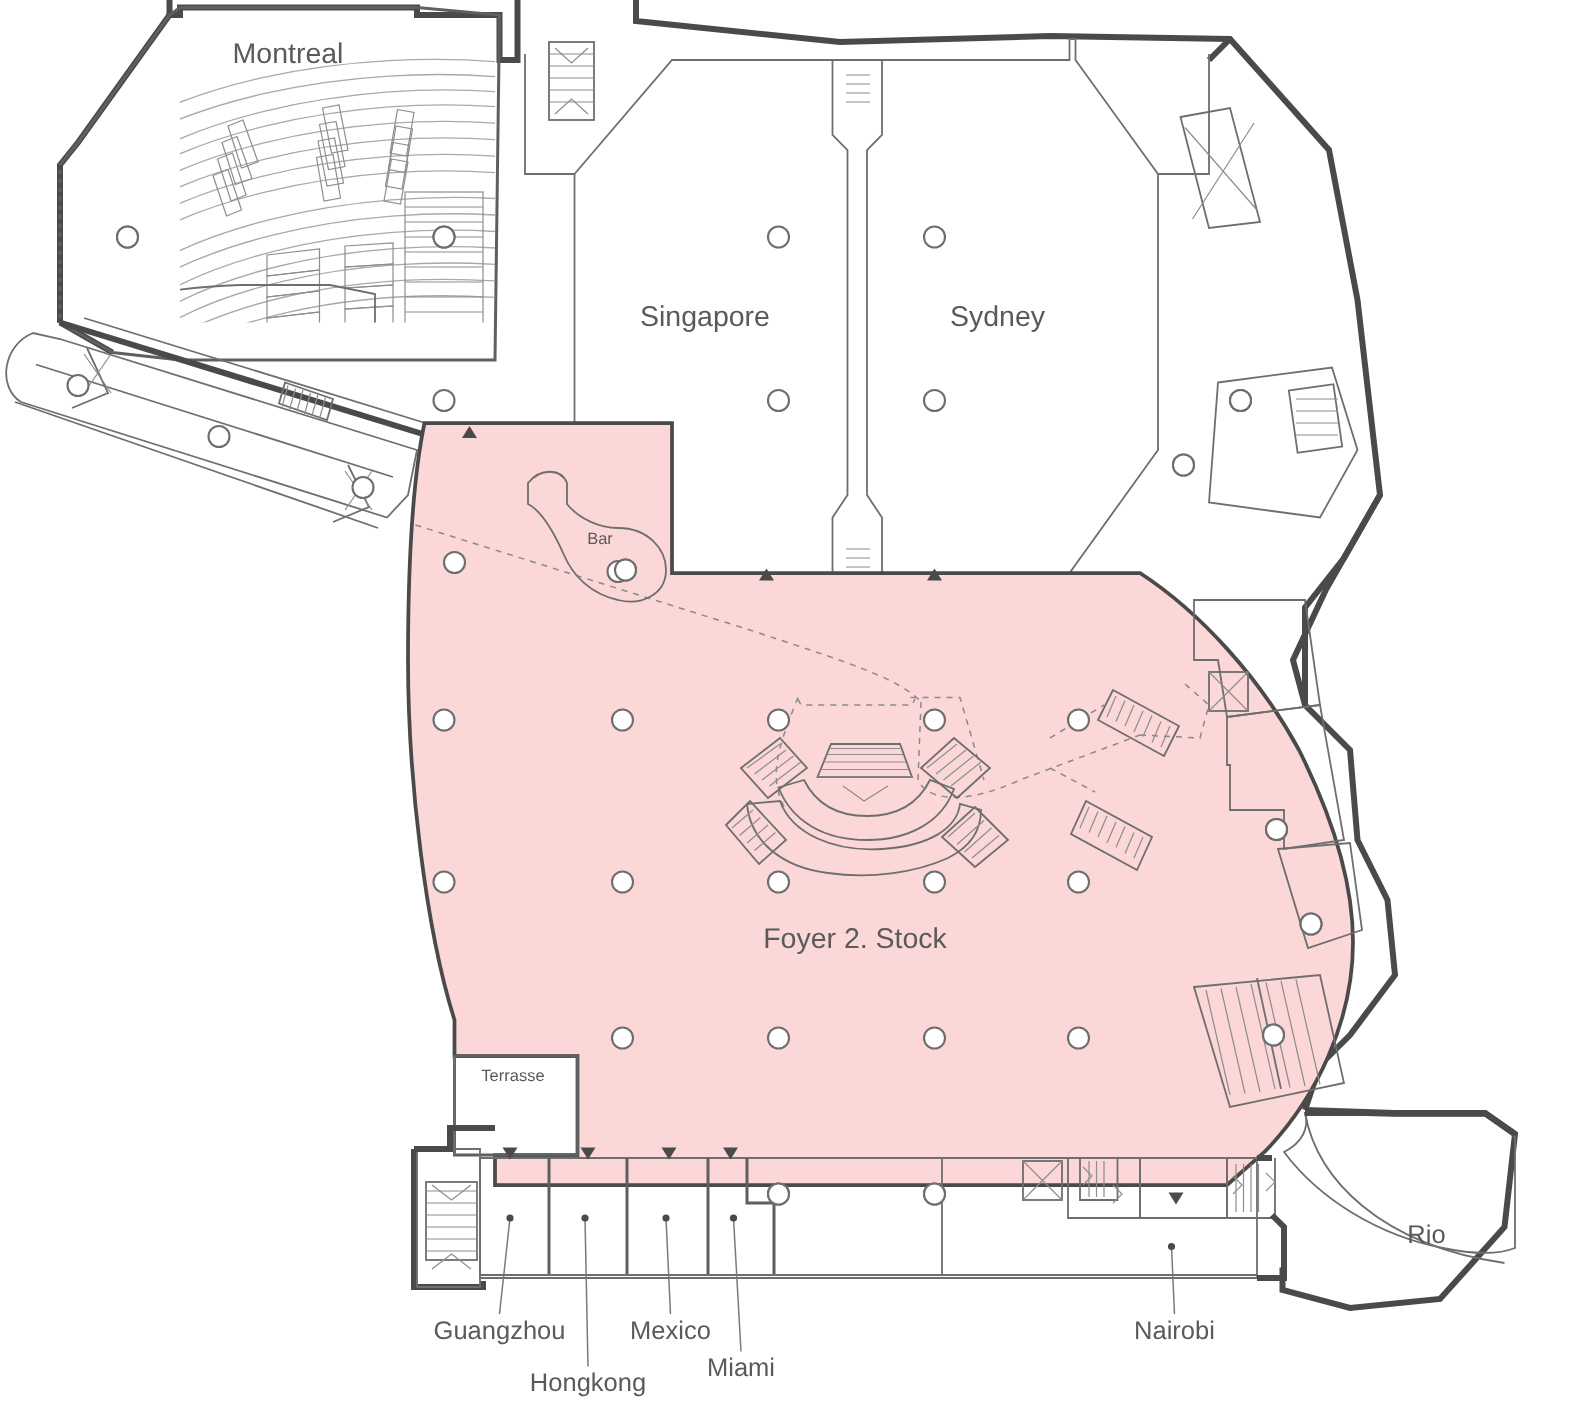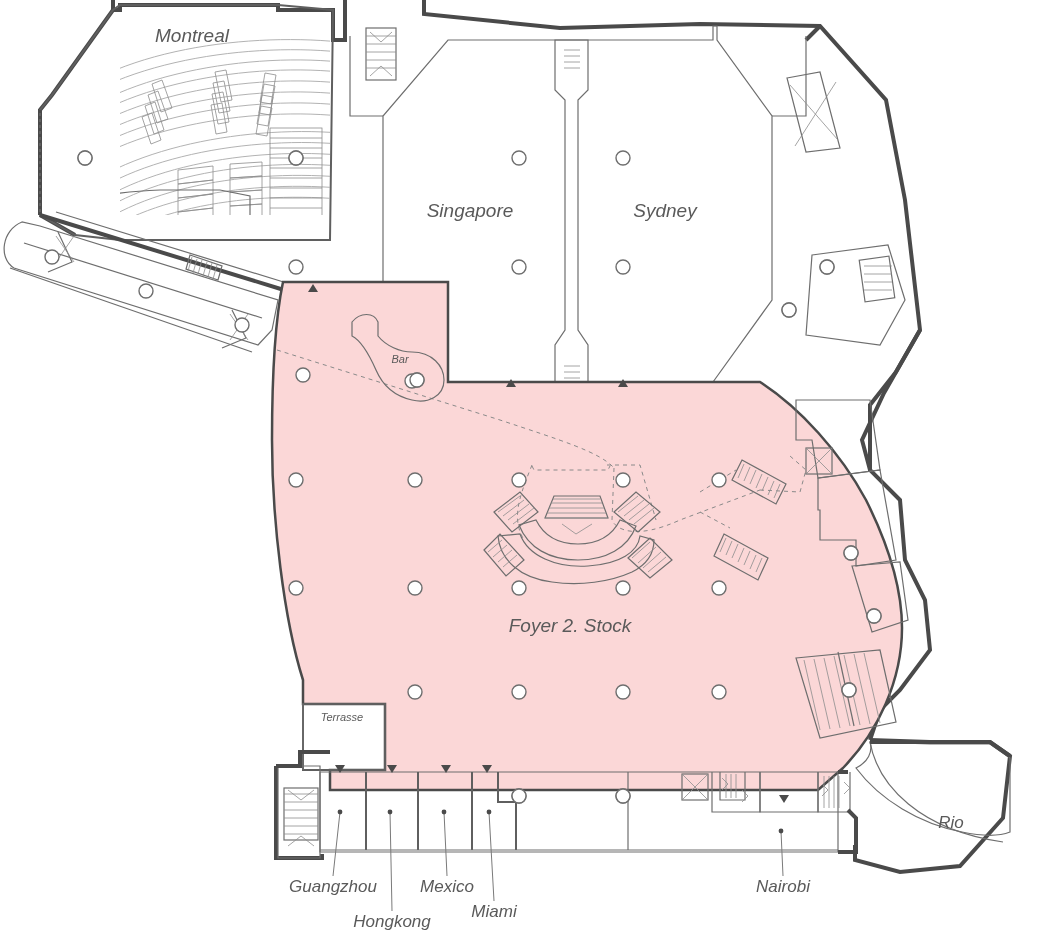--- a/index.html
+++ b/index.html
@@ -10,21 +10,20 @@
   body {
     width: 1050px;
     height: 937px;
     font-family: "Liberation Sans", sans-serif;
     overflow: hidden;
   }
   #floorplan-root {
     position: relative;
     width: 1050px;
     height: 937px;
-    font-style: italic;
   }
   svg#plan {
     display: block;
     width: 1050px;
     height: 937px;
   }
   .rm-label {
     font-family: "Liberation Sans", sans-serif;
     fill: #5a5a5a;
     text-anchor: middle;

